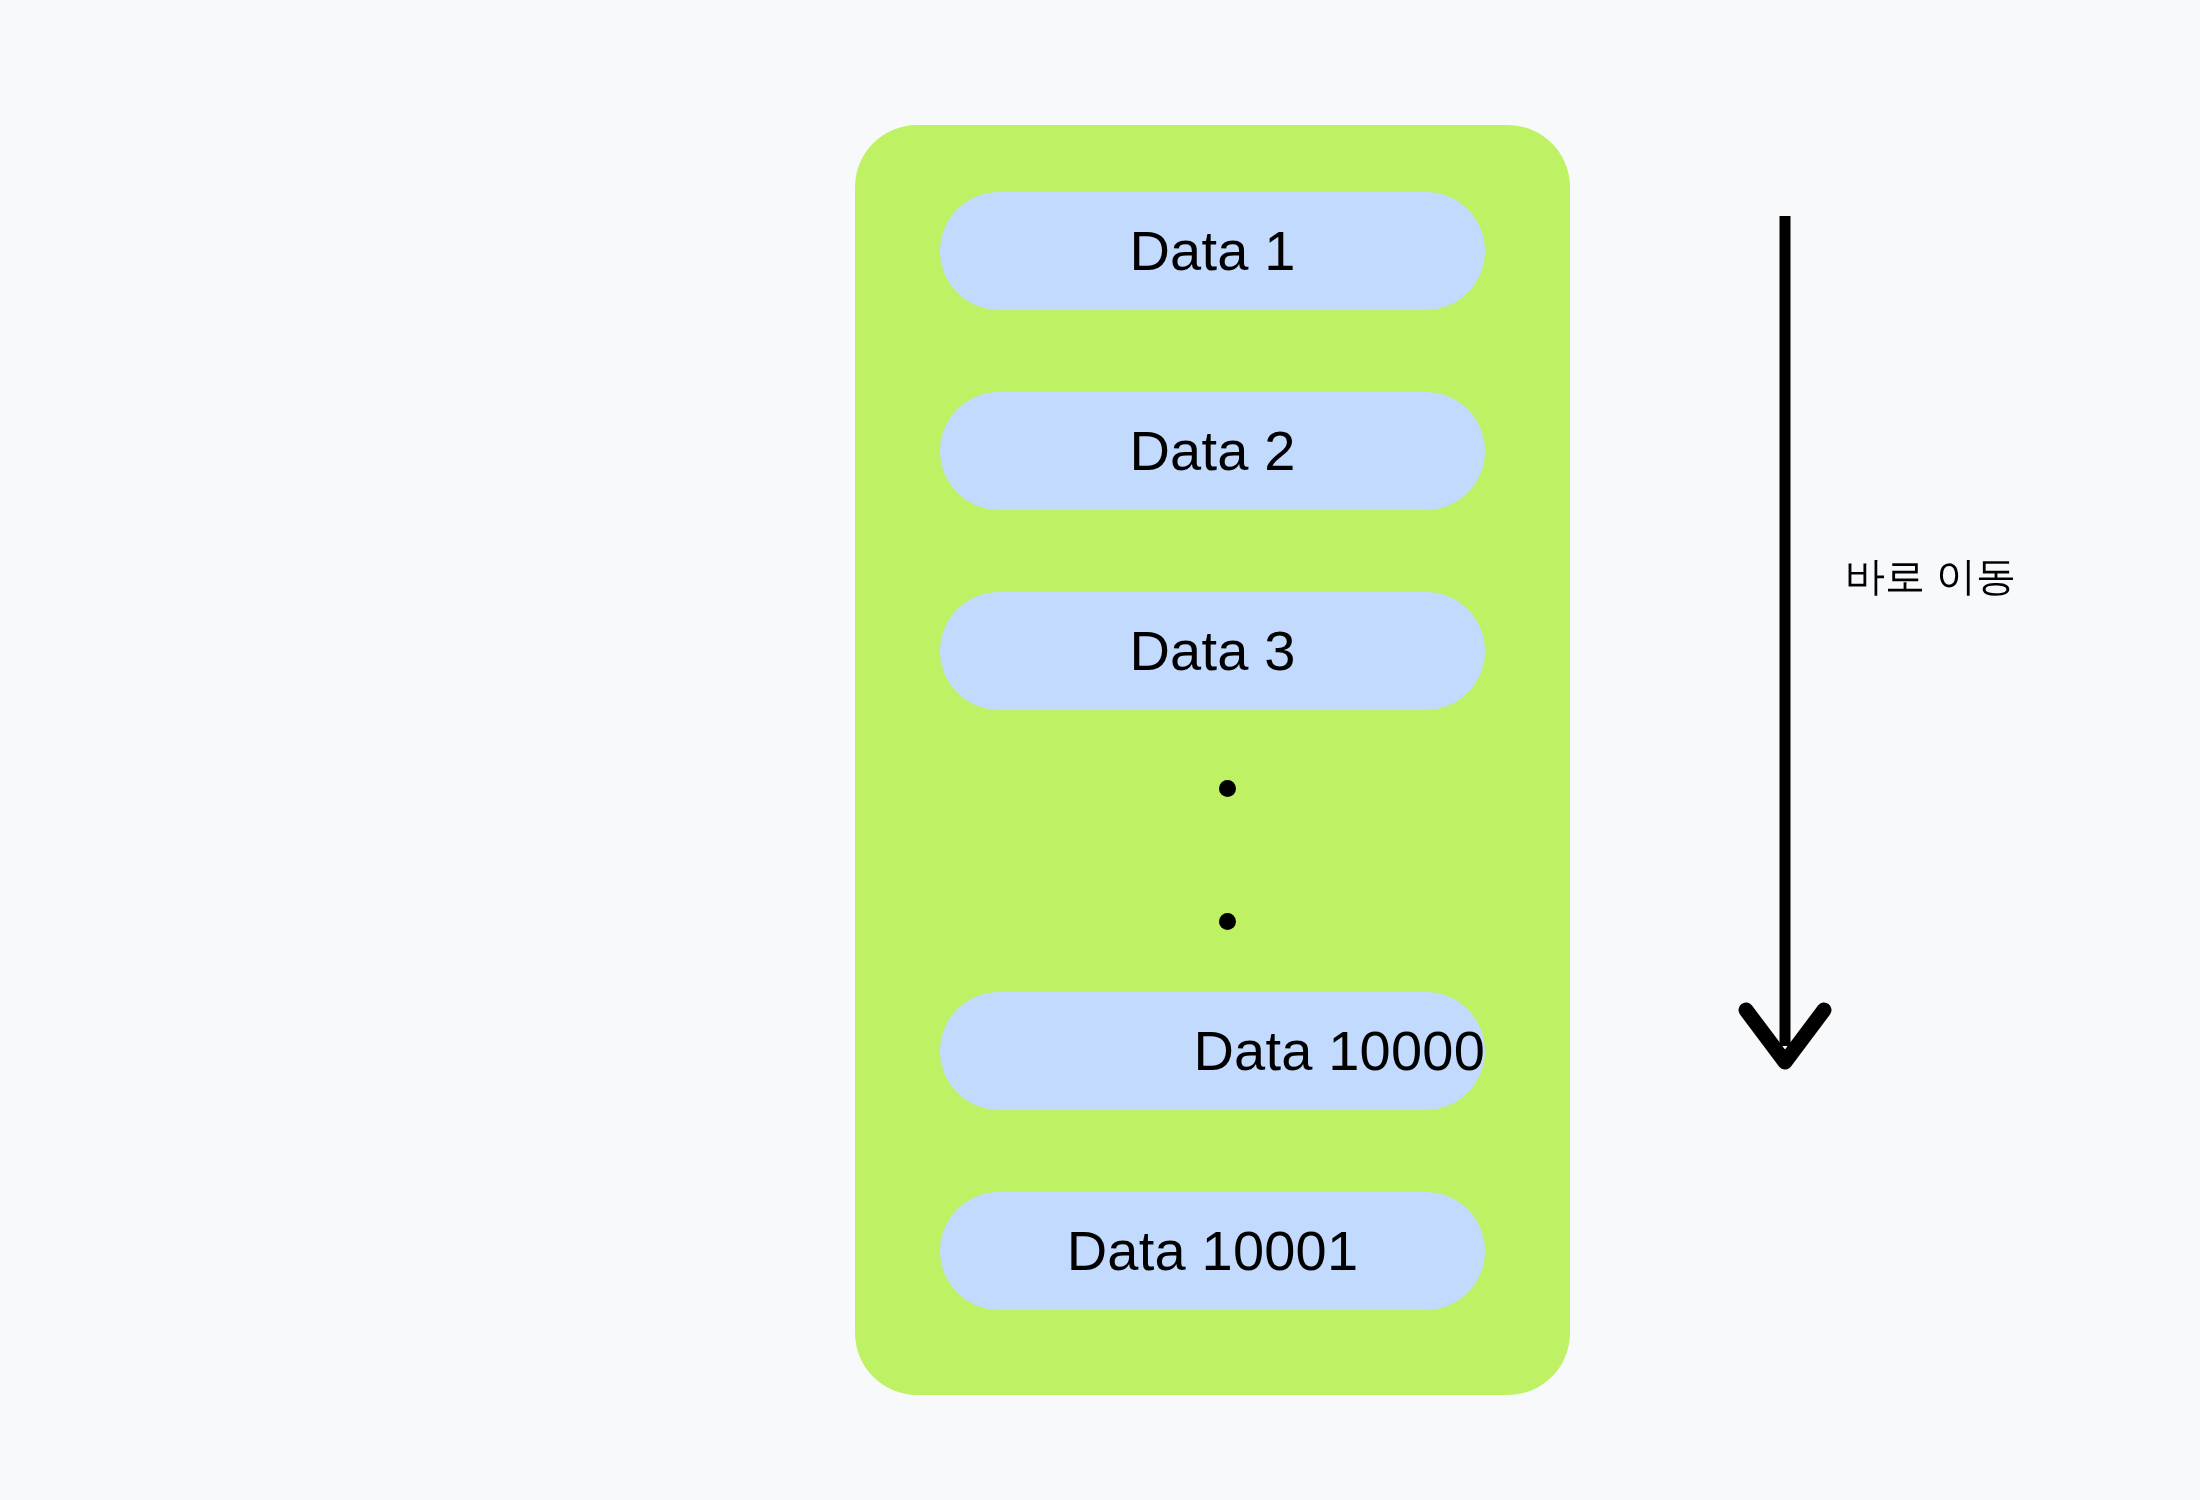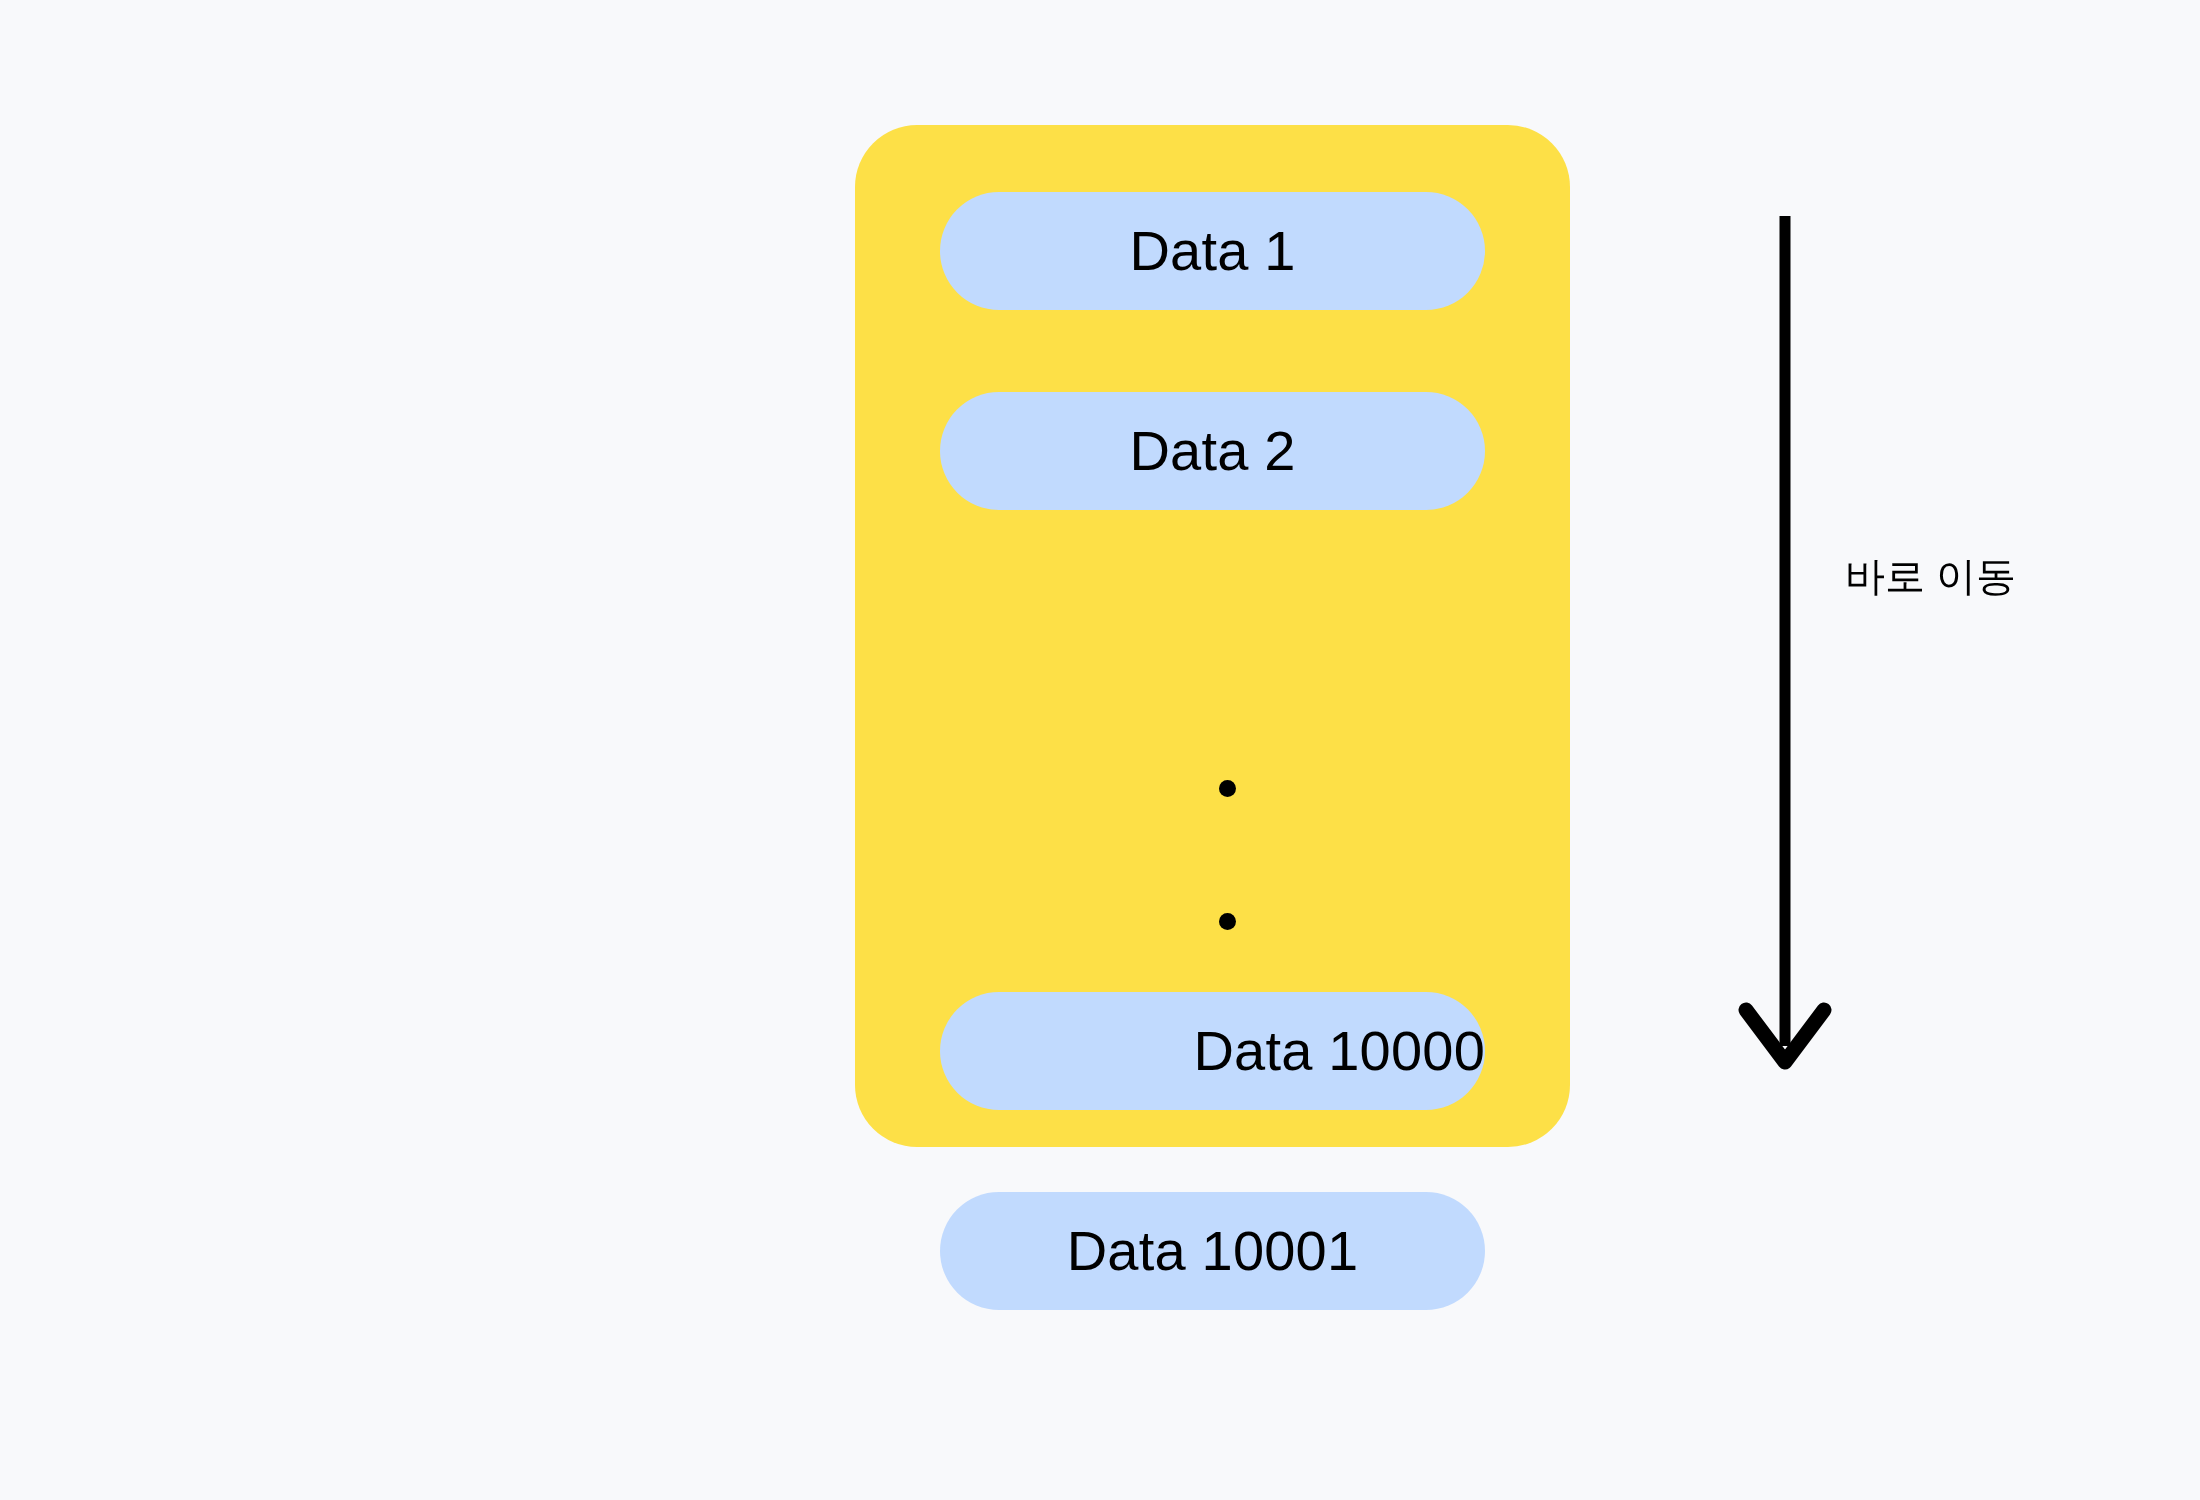--- a/index.html
+++ b/index.html
@@ -20,22 +20,22 @@
     height: 1500px;
     background: #f8f9fb;
   }
 
   
   #store-container {
     position: absolute;
     left: 855px;
     top: 125px;
     width: 715px;
-    height: 1022px;
-    background: #fde047;
+    height: 1270px;
+    background: #bef264;
     border-radius: 62px;
   }
 
   
   .data-pill {
     position: absolute;
     left: 85px;          
     width: 545px;
     height: 118px;
     background: #c1dafe;
@@ -128,20 +128,23 @@
   <div id="store-container">
 
     <div class="data-pill pill-pos-0">
       <span class="data-pill-label">Data 1</span>
     </div>
 
     <div class="data-pill pill-pos-1">
       <span class="data-pill-label">Data 2</span>
     </div>
 
+    <div class="data-pill pill-pos-2">
+      <span class="data-pill-label">Data 3</span>
+    </div>
 
     <div id="ellipsis">
       <span class="ellipsis-dot"></span>
       <span class="ellipsis-dot"></span>
     </div>
 
     <div class="data-pill pill-pos-3">
       <span class="data-pill-label">Data 10000</span>
     </div>
 

